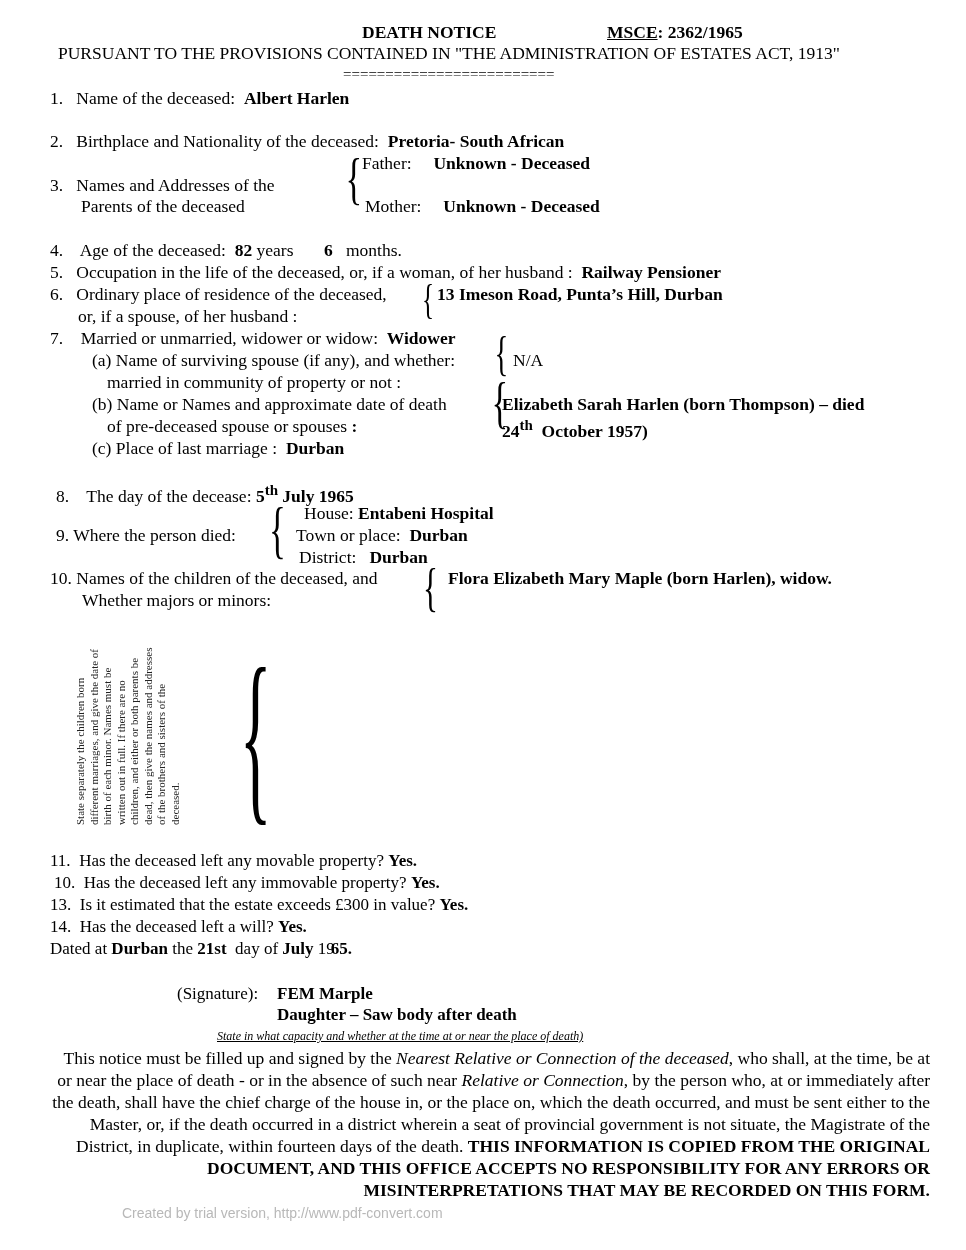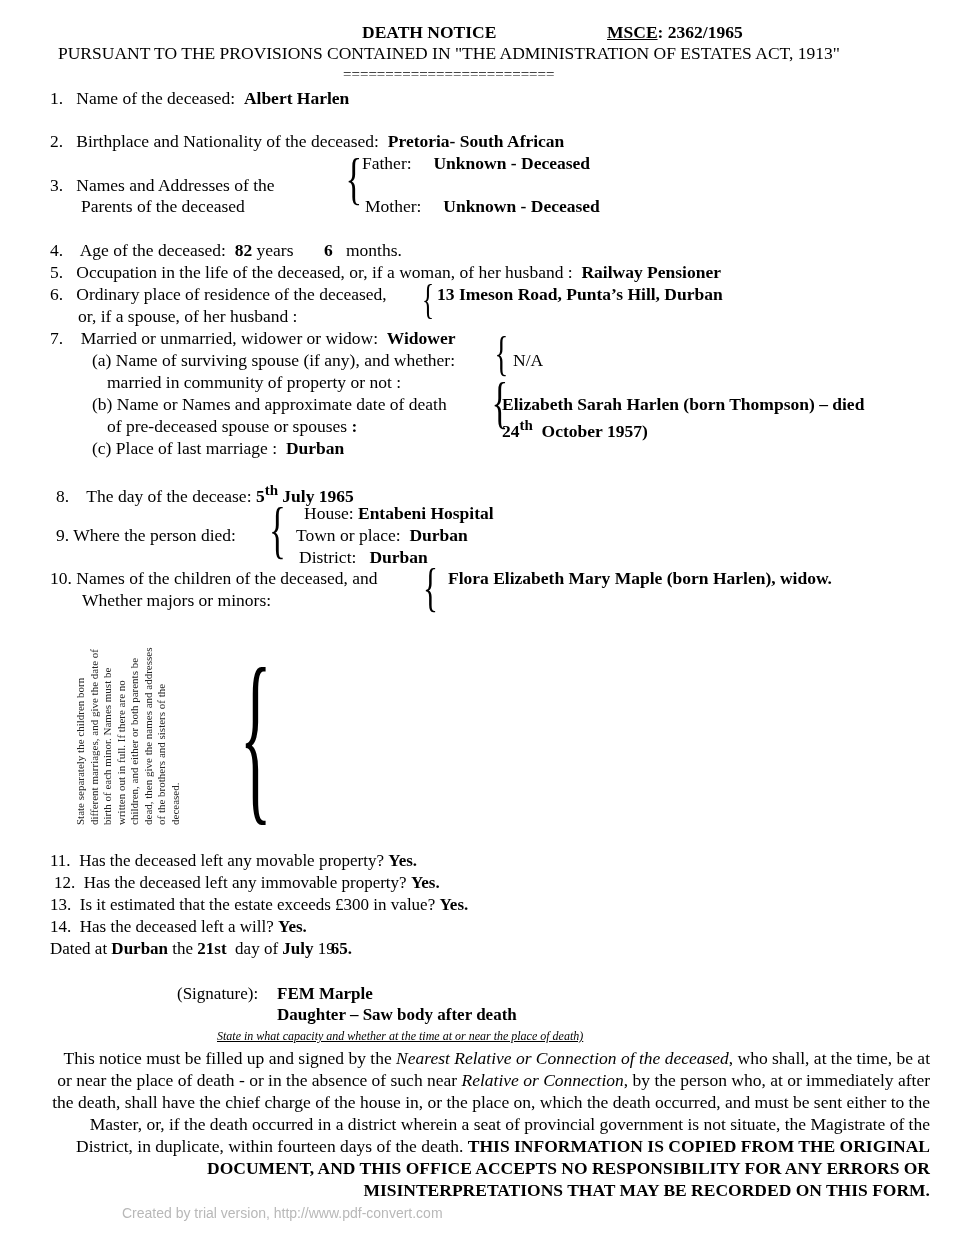--- a/index.html
+++ b/index.html
@@ -111,21 +111,21 @@
 
 <div class="note-vert">State separately the children born different marriages, and give the date of birth of each minor. Names must be written out in full. If there are no children, and either or both parents be dead, then give the names and addresses of the brothers and sisters of the deceased.</div>
 <div class="brace" style="left:210px;top:640px;font-size:190px;line-height:1;transform:scaleX(0.35);font-weight:100;">{</div>
 
 <div class="abs" style="left:50px;top:852px;font-size:17px;">
   <span>11.</span>&nbsp;
   <span>Has the deceased left any movable property?</span>
   <b>Yes.</b>
 </div>
 <div class="abs" style="left:54px;top:874px;font-size:17px;">
-  <span>12.</span>&nbsp;
+  <span>10.</span>&nbsp;
   <span>Has the deceased left any immovable property?</span>
   <b>Yes.</b>
 </div>
 <div class="abs" style="left:50px;top:896px;font-size:17px;">
   <span>13.</span>&nbsp;
   <span>Is it estimated that the estate exceeds £300 in value?</span>
   <b>Yes.</b>
 </div>
 <div class="abs" style="left:50px;top:918px;font-size:17px;">
   <span>14.</span>&nbsp;

